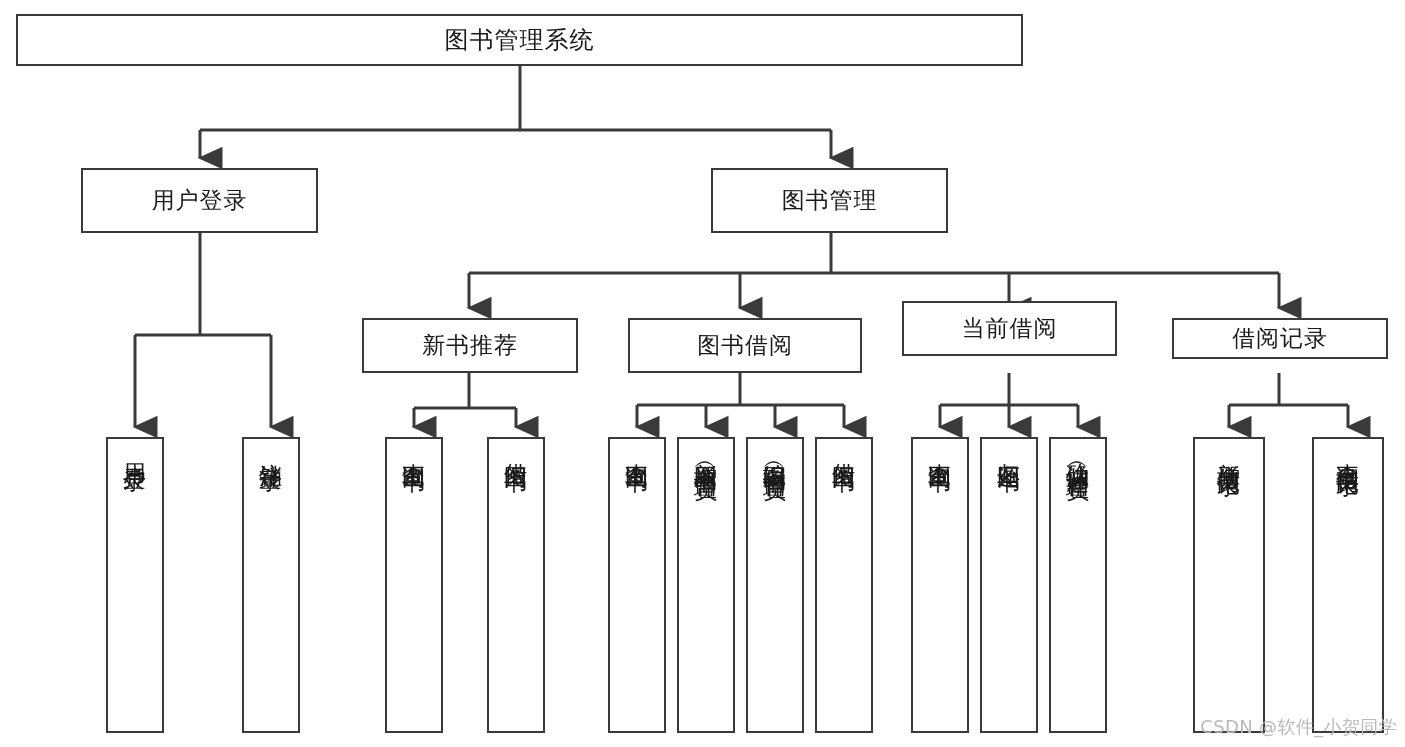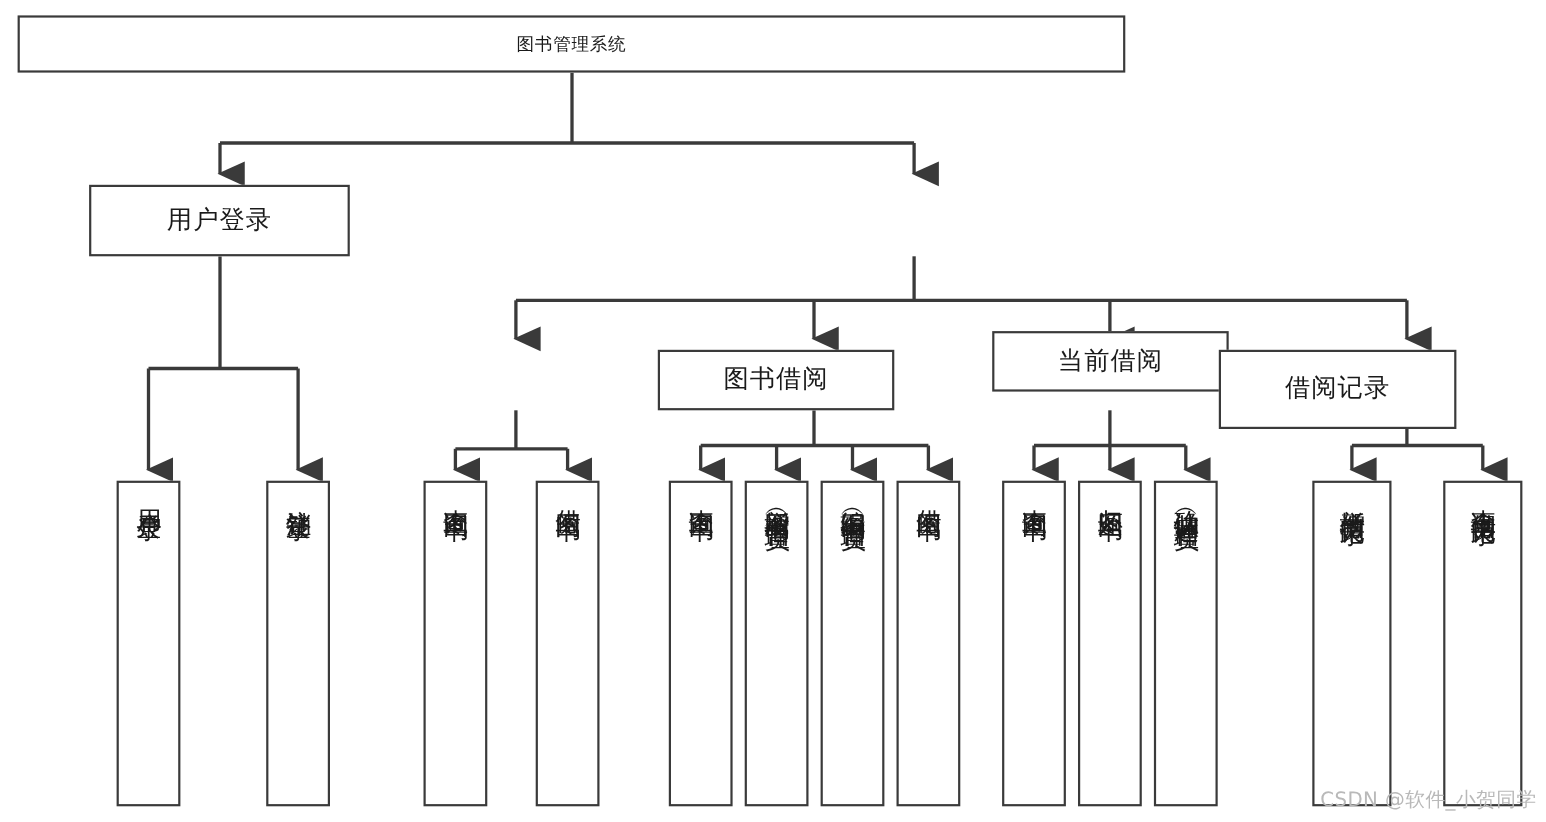--- a/index.html
+++ b/index.html
@@ -41,21 +41,21 @@
     text-align: center;
     line-height: 1.18;
     letter-spacing: 0.04em;
     white-space: nowrap;
   }
   
   .node.horiz .node-label {
     font-size: 23px;
   }
   .node.root .node-label {
-    font-size: 16px;
+    font-size: 24px;
     text-align: right;
   }
   
   .node.vert {
     padding: 6px 0;
     align-items: flex-start;
     justify-content: center;
   }
   .node.vert .node-label {
     writing-mode: vertical-rl;
@@ -134,28 +134,34 @@
     </g>
   </svg>
 
   <div class="node horiz root" style="left:16px; top:14px; width:1007px; height:52px;">
     <span class="node-label">图书管理系统</span>
   </div>
 
   <div class="node horiz" style="left:81px; top:168px; width:237px; height:65px;">
     <span class="node-label">用户登录</span>
   </div>
-
-  <div class="node horiz" style="left:598px; top:318px; width:215px; height:55px;">
+  <div class="node horiz" style="left:711px; top:168px; width:237px; height:65px;">
+    <span class="node-label">图书管理</span>
+  </div>
+
+  <div class="node horiz" style="left:362px; top:318px; width:216px; height:55px;">
+    <span class="node-label">新书推荐</span>
+  </div>
+  <div class="node horiz" style="left:628px; top:318px; width:234px; height:55px;">
     <span class="node-label">图书借阅</span>
   </div>
   <div class="node horiz" style="left:902px; top:301px; width:215px; height:55px;">
     <span class="node-label">当前借阅</span>
   </div>
-  <div class="node horiz" style="left:1108px; top:318px; width:216px; height:72px;">
+  <div class="node horiz" style="left:1172px; top:318px; width:216px; height:41px;">
     <span class="node-label">借阅记录</span>
   </div>
 
   <div class="node vert" style="left:106px; top:437px; width:58px; height:296px;">
     <span class="node-label">用户登录</span>
   </div>
   <div class="node vert" style="left:242px; top:437px; width:58px; height:296px;">
     <span class="node-label">注销登录</span>
   </div>
 

